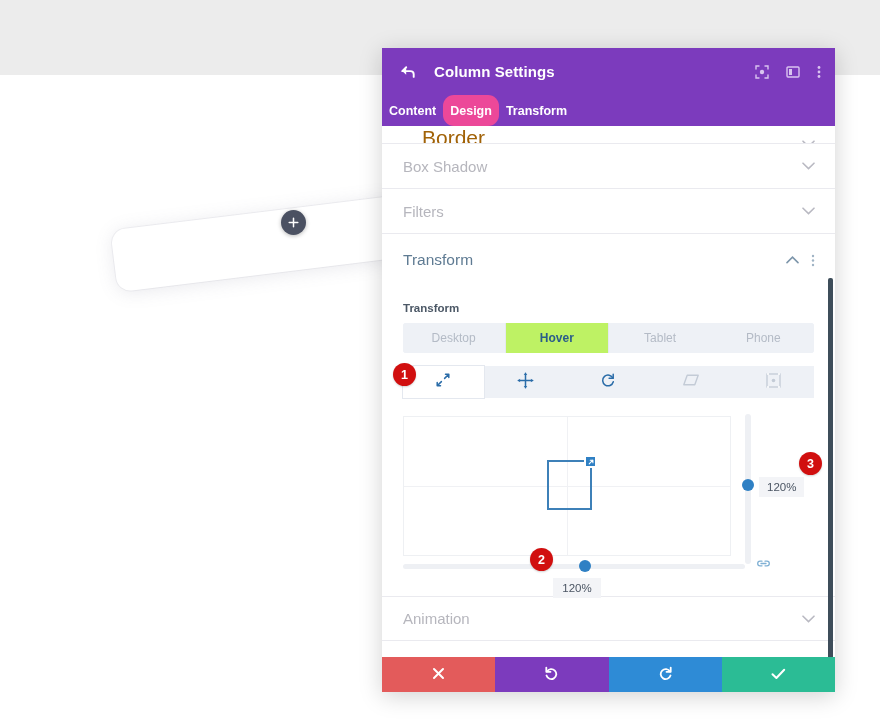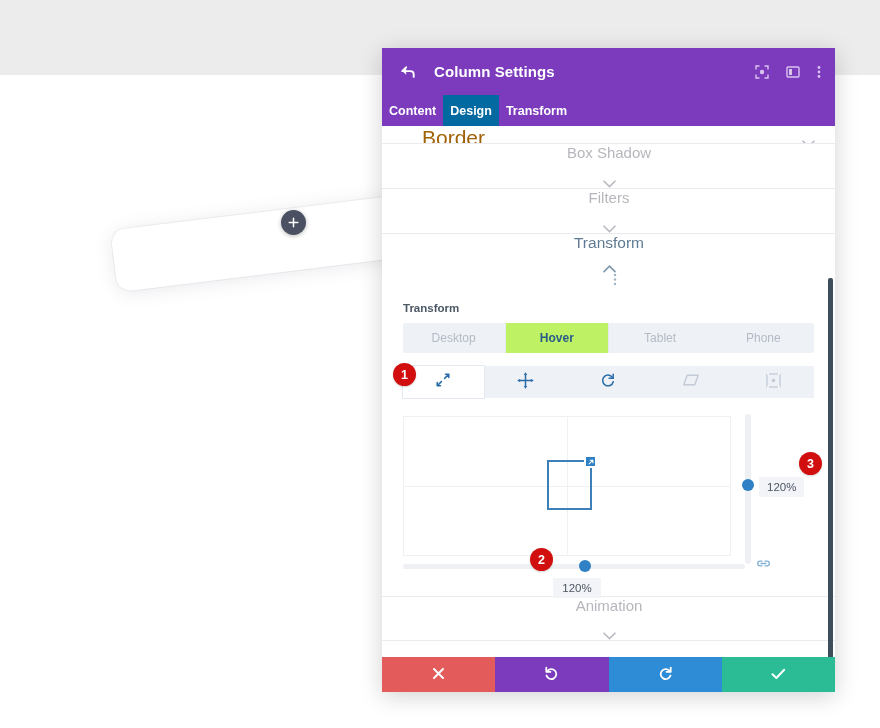--- a/index.html
+++ b/index.html
@@ -101,36 +101,35 @@
   }
   .tab {
     padding: 0 7px;
     height: 31px;
     display: flex; align-items: center;
     color: #ffffff;
     font-size: 12.5px;
     font-weight: bold;
     cursor: pointer;
   }
-  .tab.active { background: #0369a1; }
+  .tab.active { background: #ec4899; border-radius: 11px; }
 
   .modal-body {
     position: relative;
     flex: 1;
     background: #ffffff;
     overflow: hidden;
   }
 
   .accordion-row {
     height: 45px;
     border-bottom: 1px solid #eaeaef;
     display: flex; align-items: center;
     padding: 0 20px 0 21px;
     cursor: pointer;
-    flex-direction: column;
   }
   .accordion-row .acc-label {
     flex: 1;
     font-size: 15px;
     color: #b6b6bd;
     font-weight: 400;
   }
   .accordion-row.open .acc-label { color: #5f7b93; }
   .chev { color: #b9b9c2; display: flex; align-items: center; }
   .accordion-row.open .chev { color: #7d96ab; }

